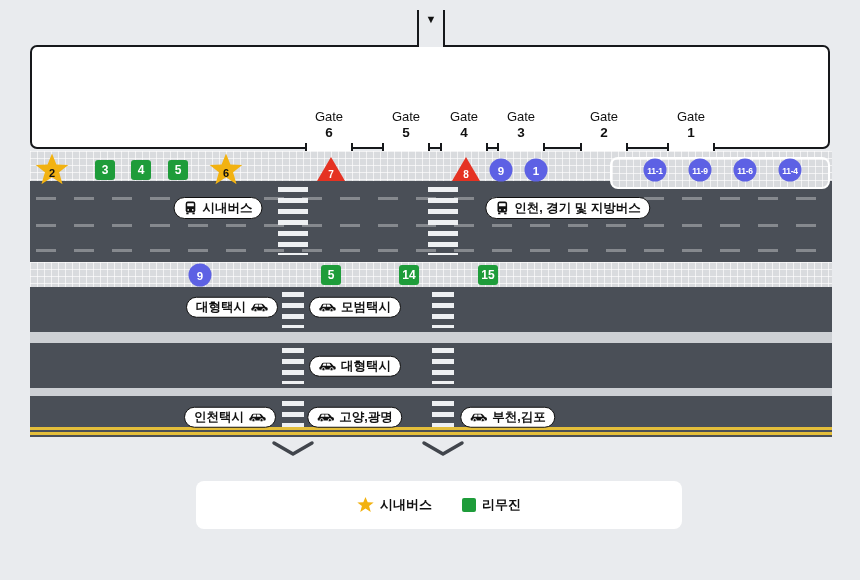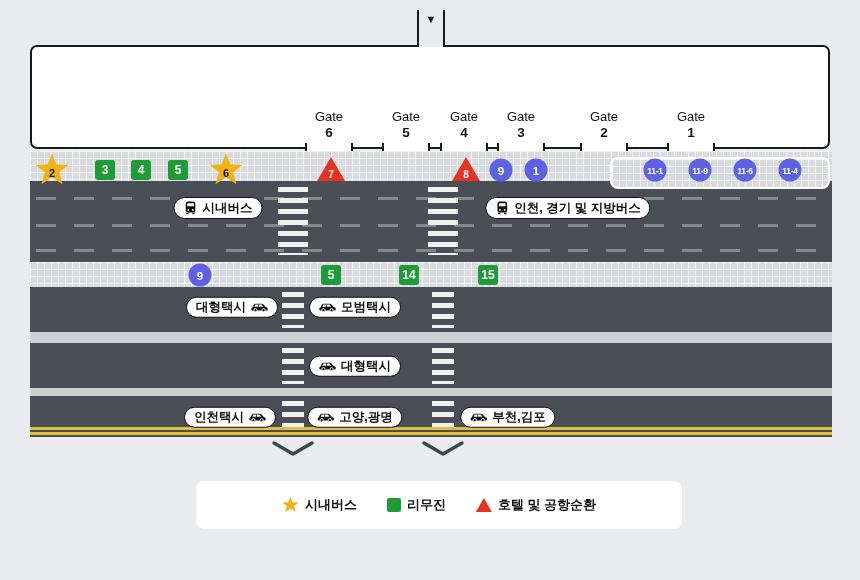--- a/index.html
+++ b/index.html
@@ -316,19 +316,15 @@
 
   <div class="legend">
     <div class="lg-item">
       <span class="lg-star"></span>
       <span>시내버스</span>
     </div>
     <div class="lg-item">
       <span class="lg-sq"></span>
       <span>리무진</span>
     </div>
-    <div class="lg-item">
-      <span class="lg-tr"></span>
-      <span>호텔 및 공항순환</span>
-    </div>
   </div>
 
 </div>
 
 </body></html>

